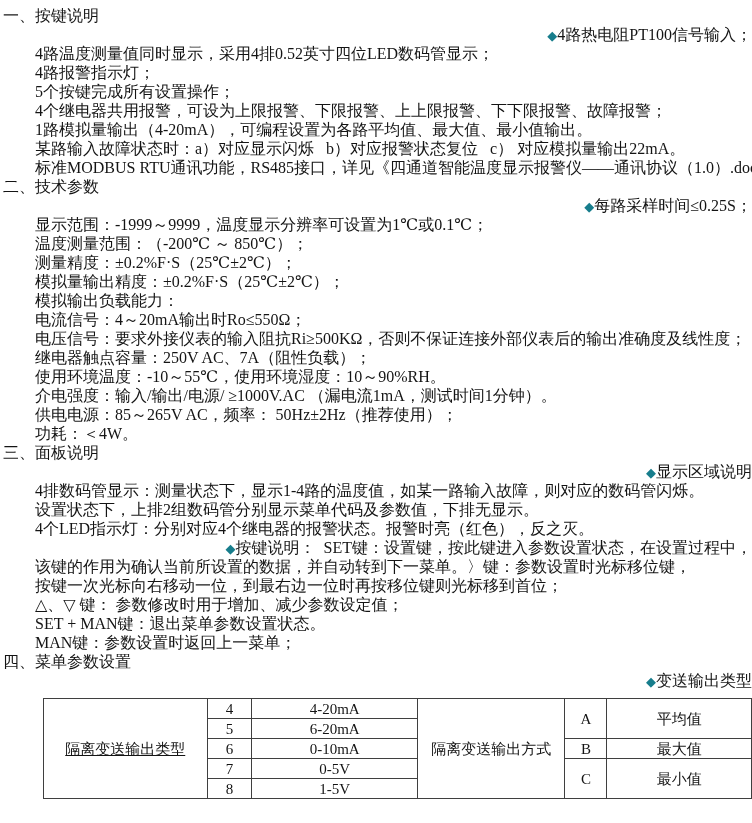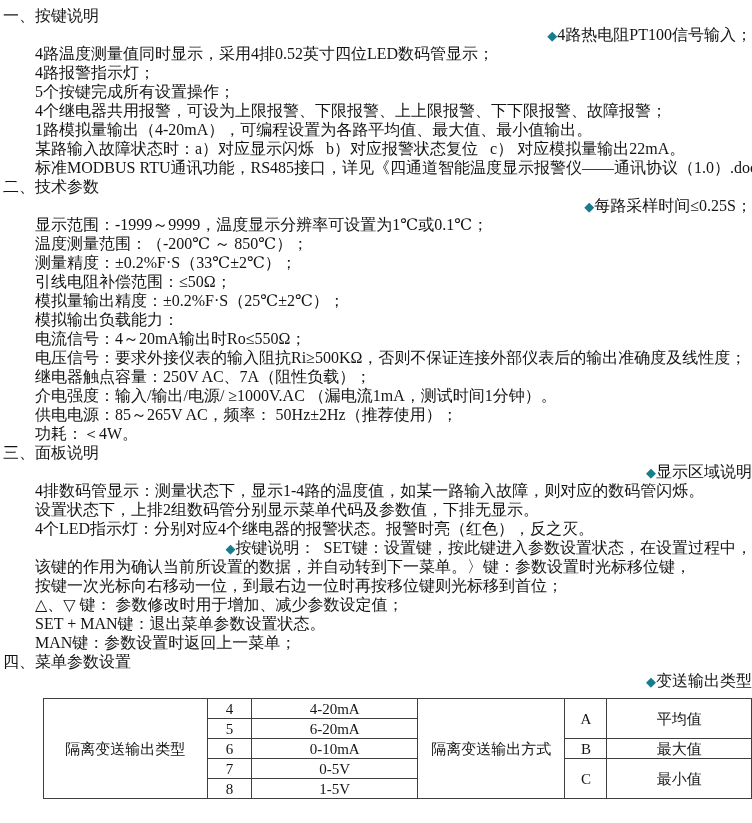--- a/index.html
+++ b/index.html
@@ -22,21 +22,21 @@
   }
   table.menu{
     border-collapse:collapse;table-layout:fixed;
     margin:8px 0 0 43px;
   }
   table.menu td{
     border:1px solid #3f3f3f;height:19px;line-height:18px;
     font-size:15px;padding:0;text-align:center;vertical-align:middle;
     overflow:hidden;
   }
-  td.c1{width:163px;} td.c2{width:44px;} td.c3{width:165px;}
+  td.c1{width:163px;text-decoration:underline;} td.c2{width:44px;} td.c3{width:165px;}
   td.c4{width:147px;} td.c5{width:41px;} td.c6{width:144px;}
   td.val{text-align:right;padding-right:18px;}
   td.vtop{vertical-align:top;}
   td.vbot{vertical-align:bottom;}
 </style>
 </head>
 <body>
 
 <div class="doc">
 
@@ -47,27 +47,27 @@
   <div class="line text">5个按键完成所有设置操作；</div>
   <div class="line text">4个继电器共用报警，可设为上限报警、下限报警、上上限报警、下下限报警、故障报警；</div>
   <div class="line text">1路模拟量输出（4-20mA），可编程设置为各路平均值、最大值、最小值输出。</div>
   <div class="line text">某路输入故障状态时：a）对应显示闪烁   b）对应报警状态复位   c） 对应模拟量输出22mA。</div>
   <div class="line text">标准MODBUS RTU通讯功能，RS485接口，详见《四通道智能温度显示报警仪——通讯协议（1.0）.doc》。</div>
 
   <div class="line heading">二、技术参数</div>
   <div class="line bullet"><span class="dm">◆</span><span>每路采样时间≤0.25S；</span></div>
   <div class="line text">显示范围：-1999～9999，温度显示分辨率可设置为1℃或0.1℃；</div>
   <div class="line text">温度测量范围：（-200℃ ～ 850℃）；</div>
-  <div class="line text">测量精度：±0.2%F·S（33℃±2℃）；</div>
-  <div class="line text">引线电阻补偿范围：≤50Ω；</div>
+  <div class="line text">测量精度：±0.2%F·S（25℃±2℃）；</div>
   <div class="line text">模拟量输出精度：±0.2%F·S（25℃±2℃）；</div>
   <div class="line text">模拟输出负载能力：</div>
   <div class="line text">电流信号：4～20mA输出时Ro≤550Ω；</div>
   <div class="line text">电压信号：要求外接仪表的输入阻抗Ri≥500KΩ，否则不保证连接外部仪表后的输出准确度及线性度；</div>
   <div class="line text">继电器触点容量：250V AC、7A（阻性负载）；</div>
+  <div class="line text">使用环境温度：-10～55℃，使用环境湿度：10～90%RH。</div>
   <div class="line text">介电强度：输入/输出/电源/ ≥1000V.AC （漏电流1mA，测试时间1分钟）。</div>
   <div class="line text">供电电源：85～265V AC，频率： 50Hz±2Hz（推荐使用）；</div>
   <div class="line text">功耗：＜4W。</div>
 
   <div class="line heading">三、面板说明</div>
   <div class="line bullet"><span class="dm">◆</span><span>显示区域说明</span></div>
   <div class="line text">4排数码管显示：测量状态下，显示1-4路的温度值，如某一路输入故障，则对应的数码管闪烁。</div>
   <div class="line text">设置状态下，上排2组数码管分别显示菜单代码及参数值，下排无显示。</div>
   <div class="line text">4个LED指示灯：分别对应4个继电器的报警状态。报警时亮（红色），反之灭。</div>
   <div class="line bullet"><span class="dm">◆</span><span>按键说明：  SET键：设置键，按此键进入参数设置状态，在设置过程中，</span></div>

